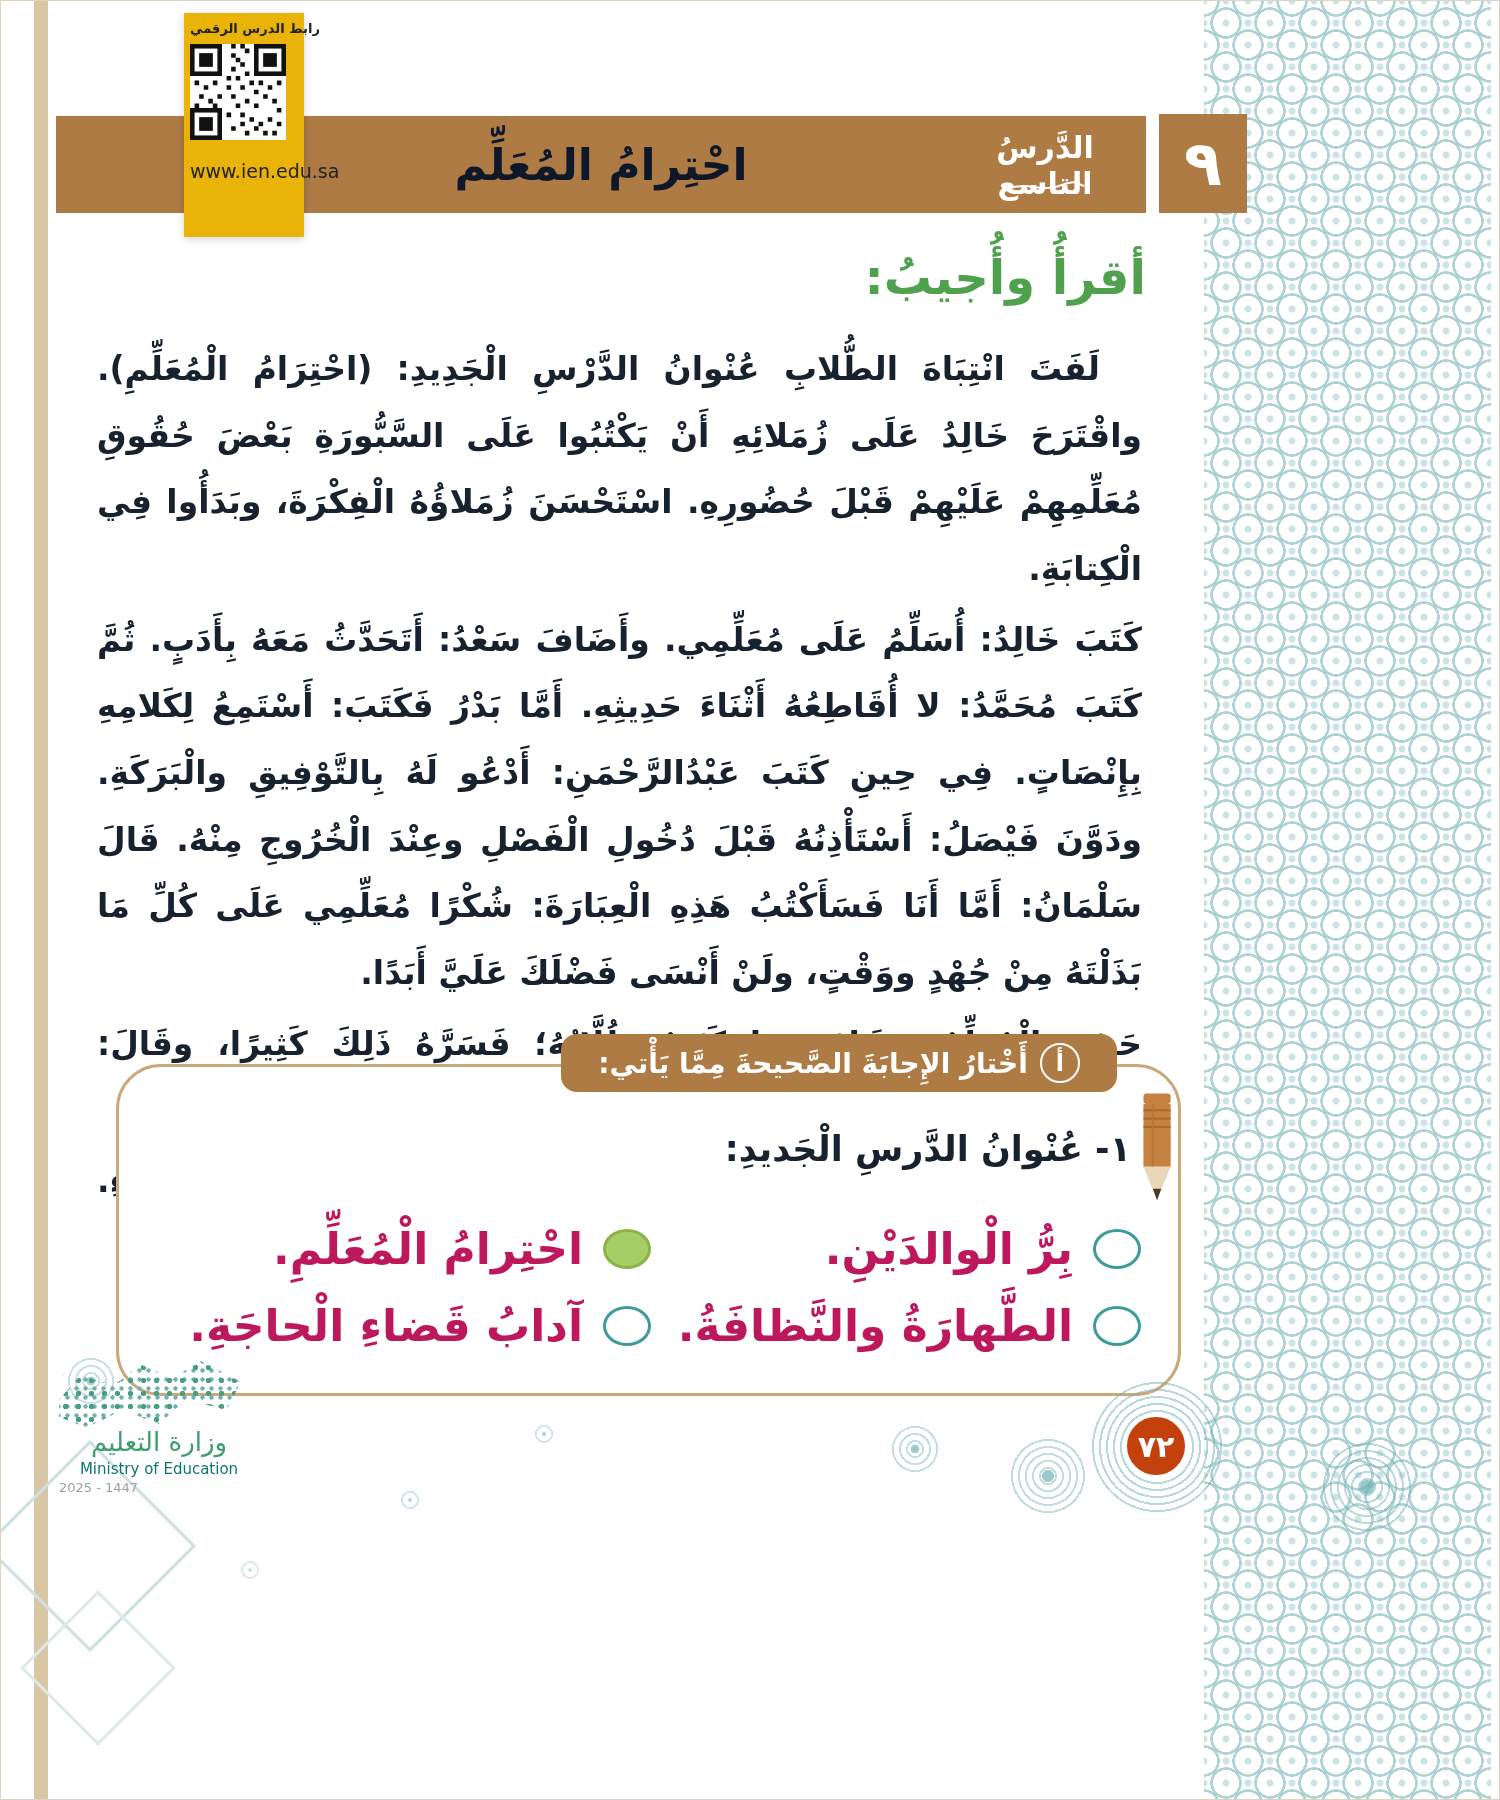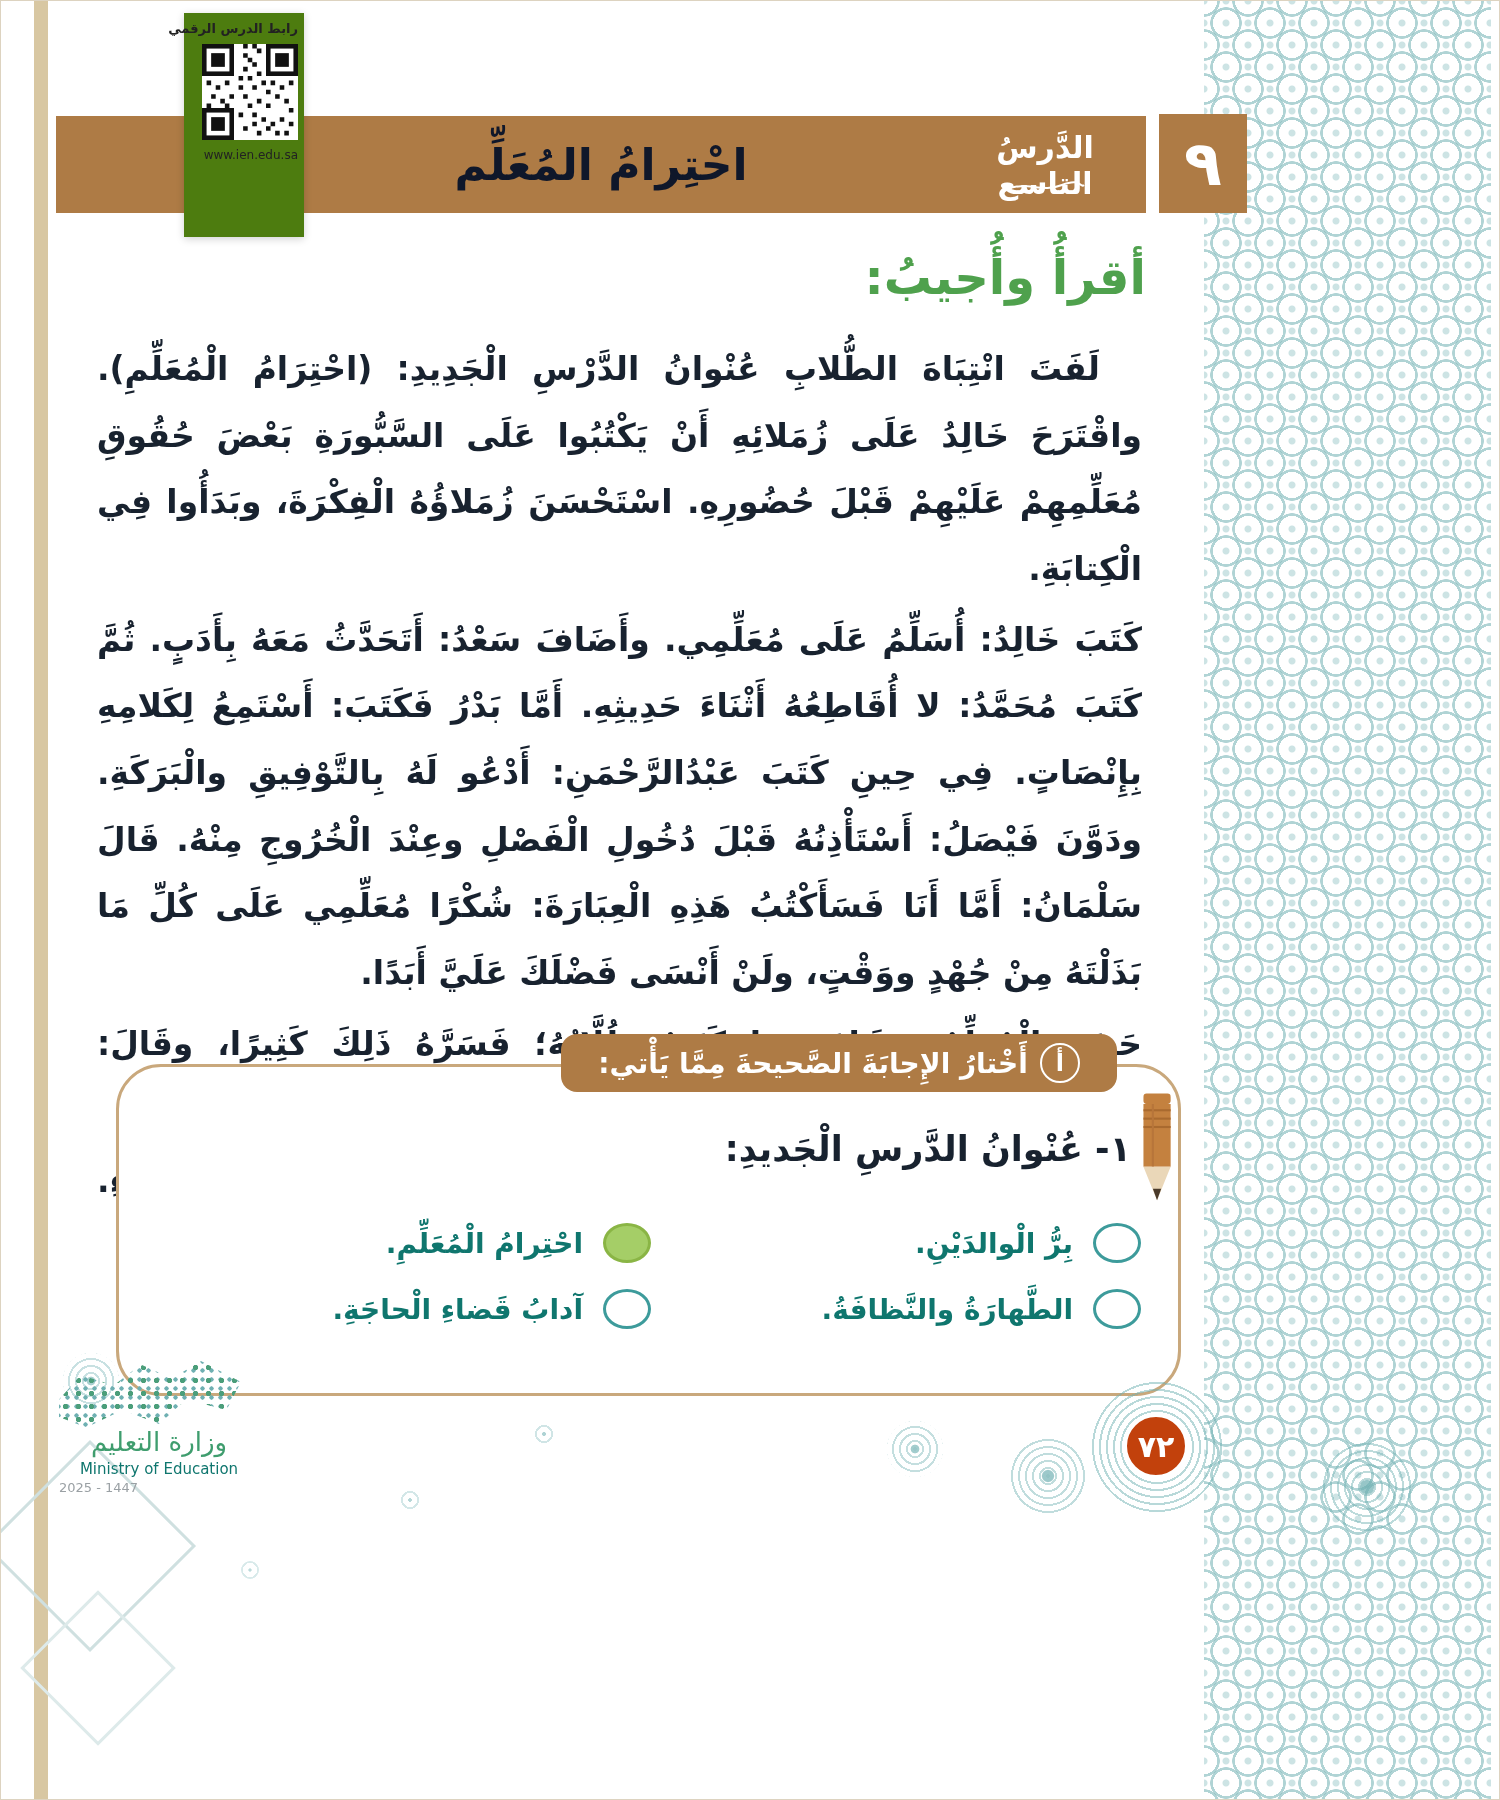--- a/index.html
+++ b/index.html
@@ -31,26 +31,26 @@
     position:absolute;right:16px;top:14px;width:170px;text-align:center;color:#fff;
     font-size:30px;font-weight:bold;direction:rtl;line-height:1.2;
   }
   .lesson-flourish{position:absolute;right:60px;top:64px;}
   .lesson-tab{
     position:absolute;left:1158px;top:113px;width:88px;height:99px;background:#ae7b45;z-index:2;
     display:flex;align-items:center;justify-content:center;color:#fff;font-size:62px;font-weight:bold;
   }
   
   .qr-card{
-    position:absolute;left:183px;top:12px;width:120px;height:224px;background:#4d7c0f;z-index:4;
-    box-shadow:0 2px 8px rgba(0,0,0,.18);display:flex;flex-direction:column;align-items:flex-end;
+    position:absolute;left:183px;top:12px;width:120px;height:224px;background:#eab308;z-index:4;
+    box-shadow:0 2px 8px rgba(0,0,0,.18);display:flex;flex-direction:column;align-items:flex-start;
     padding:8px 6px;box-sizing:border-box;
   }
   .qr-label{font-size:13px;font-weight:bold;color:#222;direction:rtl;white-space:nowrap;margin-bottom:8px;}
-  .qr-url{font-size:12px;color:#222;margin-top:8px;}
+  .qr-url{font-size:19px;color:#222;margin-top:20px;}
   
   .section-heading{
     position:absolute;left:100px;top:248px;width:1045px;text-align:right;direction:rtl;z-index:2;
     color:#4fa14d;font-size:48px;font-weight:bold;
   }
   
   .body-text{
     position:absolute;left:96px;top:335px;width:1045px;z-index:2;direction:rtl;
     color:#18222f;font-size:33px;font-weight:bold;line-height:2.02;text-align:justify;
   }
@@ -79,21 +79,21 @@
   .options-grid{
     position:absolute;left:180px;top:1222px;width:960px;z-index:3;direction:rtl;
     display:grid;grid-template-columns:1fr 1fr;row-gap:26px;column-gap:20px;
   }
   .option{display:flex;align-items:center;gap:20px;direction:rtl;cursor:pointer;}
   .radio{
     width:48px;height:40px;border:3px solid #3d9b9b;border-radius:50%;background:#fff;flex:0 0 auto;
     box-sizing:border-box;
   }
   .radio.selected{background:#a5ce67;border-color:#8ab545;}
-  .option-label{color:#0f766e;font-size:28px;font-weight:bold;}
+  .option-label{color:#be185d;font-size:44px;font-weight:bold;}
   
   .logo-dots{
     position:absolute;left:58px;top:1360px;width:182px;height:70px;z-index:2;
     background-image:
       radial-gradient(circle, #4b9e7a 2.4px, transparent 3px),
       radial-gradient(circle, #6fb0b2 1.9px, transparent 2.4px);
     background-size:13px 13px,9px 9px;background-position:0 0,4px 5px;
     clip-path:polygon(0 55%,12% 20%,30% 35%,45% 5%,62% 25%,78% 0,100% 30%,92% 70%,70% 55%,55% 90%,35% 70%,15% 95%,0 80%);
   }
   .ministry-text{position:absolute;left:58px;top:1426px;width:200px;z-index:2;text-align:center;}

